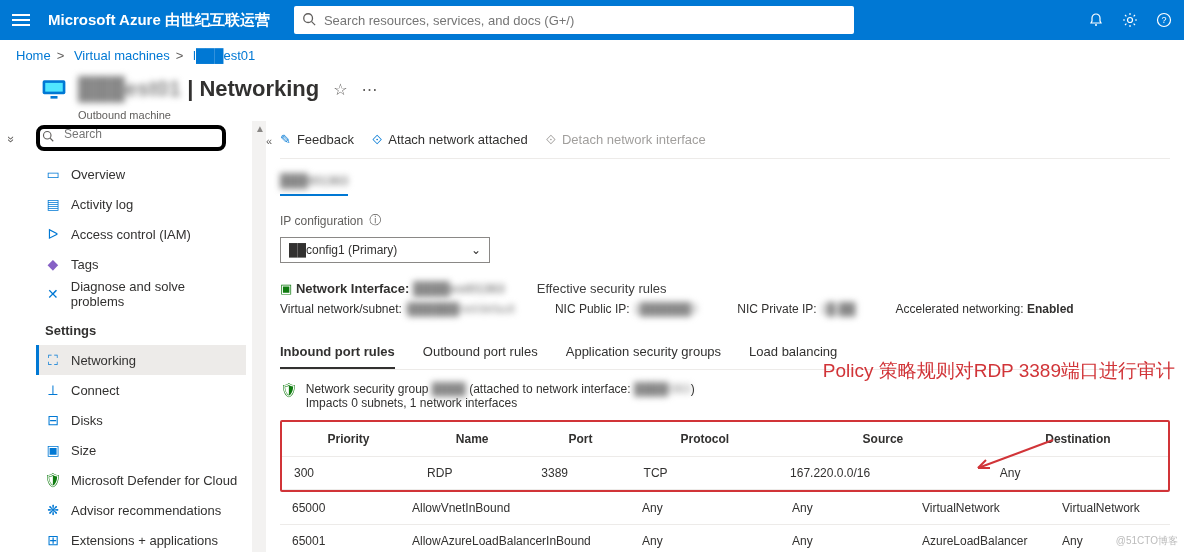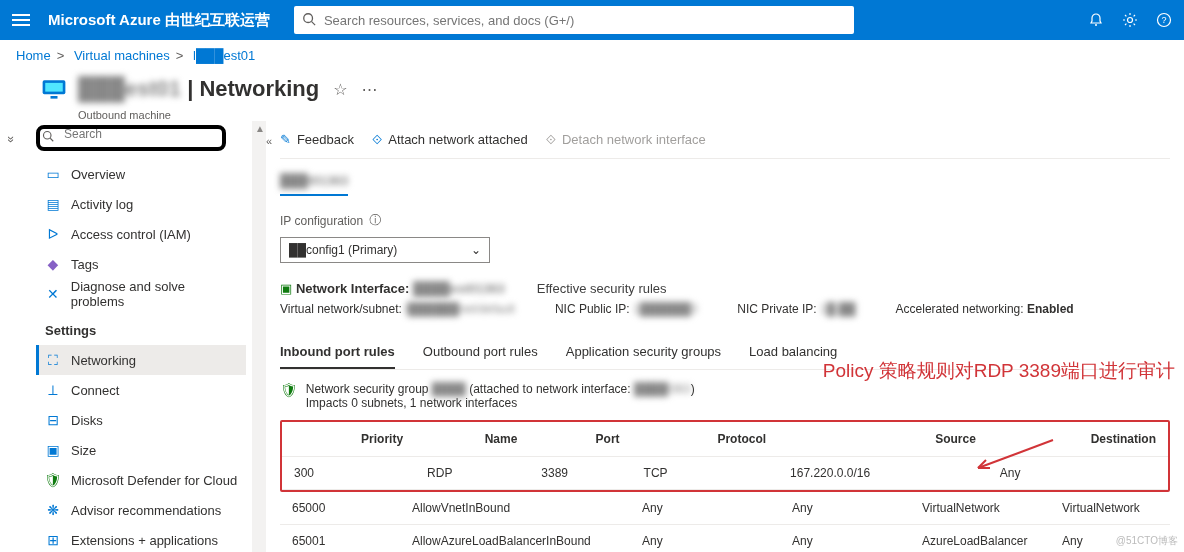--- a/index.html
+++ b/index.html
@@ -49,21 +49,21 @@
 .netinfo .row2 span{white-space:nowrap}
 .blur{filter:blur(3px);color:#888}
 .tabs{display:flex;gap:28px;margin-top:20px;border-bottom:1px solid #edebe9}
 .tabs .tab{padding:8px 0;font-size:13px;color:#323130;cursor:pointer}
 .tabs .tab.active{font-weight:600;border-bottom:2px solid #323130}
 .nsg-info{margin-top:12px;font-size:12px;display:flex;align-items:flex-start;gap:8px}
 .shield{color:#107c10;font-size:14px}
 .annot{position:absolute;right:9px;top:358px;color:#d13438;font-weight:400;font-size:19px}
 .tbl-wrap{margin-top:10px;border:2px solid #d13438;border-radius:2px;position:relative}
 .tbl{width:100%;border-collapse:collapse;font-size:12px}
-.tbl th{text-align:right;font-weight:600;padding:10px 12px;border-bottom:1px solid #edebe9}
+.tbl th{text-align:center;font-weight:600;padding:10px 12px;border-bottom:1px solid #edebe9}
 .tbl td{padding:9px 12px;border-bottom:1px solid #edebe9}
 .more-rows{margin-top:0}
 .more-rows .tbl td{border-bottom:1px solid #edebe9}
 .arrow-annot{position:absolute;right:110px;top:16px;pointer-events:none}
 .expand-handle{position:absolute;left:4px;top:136px;color:#605e5c;font-size:12px;cursor:pointer;writing-mode:vertical-rl}
 .watermark{position:absolute;right:6px;bottom:4px;color:#bbb;font-size:10px}
 svg{display:block}
 </style>
 </head>
 <body>

